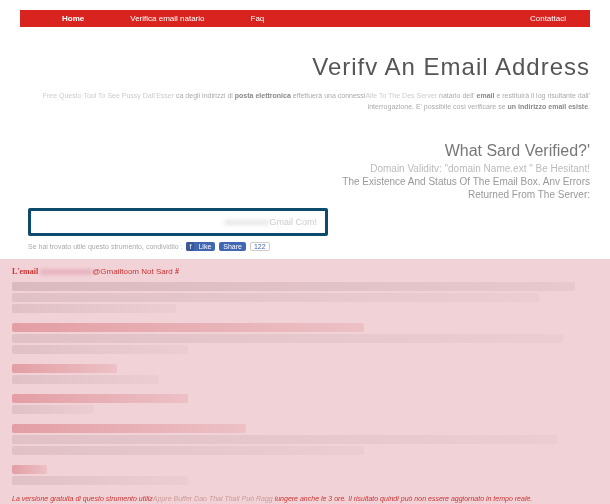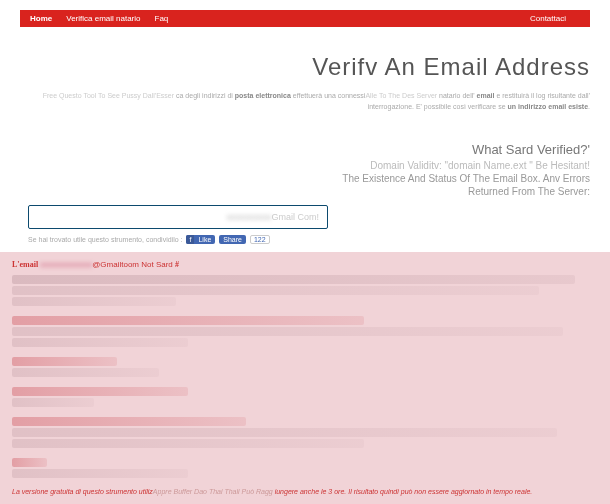--- a/index.html
+++ b/index.html
@@ -1,33 +1,33 @@
 <!DOCTYPE html>
 <html><head>
 <meta charset="utf-8">
 <style>
   * { box-sizing: border-box; margin: 0; padding: 0; }
   body { font-family: Arial, Helvetica, sans-serif; background: #fff; font-size: 9px; color: #333; }
   .page { width: 610px; margin: 0 auto; padding: 4px 0 0 0; position: relative; }
   .navbar { background: #d9231e; display: flex; align-items: center; padding: 4px 10px; margin: 6px 20px 0 20px; }
-  .nav-item { color: #fff; margin-right: 14px; font-size: 8px; cursor: pointer; }
+  .nav-item { color: #fff; margin-right: 14px; font-size: 8px; cursor: pointer; margin-left: 32px; }
   .nav-item.home { font-weight: bold; }
   .nav-spacer { flex: 1; }
   .content { padding: 12px 20px 0 28px; text-align: right; }
   .title { font-family: "Arial Narrow", Arial, sans-serif; font-size: 24px; color: #555; letter-spacing: 1px; margin: 14px 0 10px 0; font-weight: 400; }
   .intro { font-size: 7px; color: #aaa; line-height: 1.5; margin-bottom: 30px; }
   .intro b { color: #888; }
-  .section-q { font-size: 13px; color: #777; margin-bottom: 3px; margin-left: 14px; }
+  .section-q { font-size: 16px; color: #777; margin-bottom: 3px; margin-left: 14px; }
   .line { font-size: 10px; margin-bottom: 2px; }
   .l1 { color: #aaa; }
   .l2 { color: #bbb; }
   .l3 { color: #999; margin-left: 37px; }
   .l4 { color: #999; font-size: 10px; }
   .input-wrap { margin: 8px 0 6px 0; }
-  .input { width: 300px; border: 1px solid #0c4a6e; border-radius: 2px; padding: 6px 8px; font-size: 9px; color: #ccc; position: relative; }
+  .input { width: 300px; border: 3px solid #0c4a6e; border-radius: 2px; padding: 6px 8px; font-size: 9px; color: #ccc; position: relative; }
   .input .blur { filter: blur(2px); color: #bbb; display: inline-block; }
   .share-row { font-size: 7px; color: #aaa; display: flex; align-items: center; gap: 4px; margin-bottom: 8px;}
   .fb-like { display: inline-flex; align-items: center; background: #4267b2; color: #fff; font-size: 7px; border-radius: 2px; overflow: hidden; }
   .fb-like span { padding: 1px 4px; }
   .fb-count { background: #fff; color: #4267b2; border: 1px solid #ccc; font-size: 7px; padding: 0 3px; border-radius: 2px;}
   .result-box { background: #f1d3d7; margin: 0 0 0 0; padding: 8px 12px 10px 12px; }
   .result-box .r-header { font-size: 8px; margin-bottom: 6px; }
   .red-b { color: #c33; font-weight: bold; font-family: Liberation Serif, serif; }
   .red { color: #c33; }
   .blur-row { height: 9px; margin: 2px 0; background: linear-gradient(90deg, rgba(150,110,120,.25), rgba(150,110,120,.1)); border-radius: 2px;}

